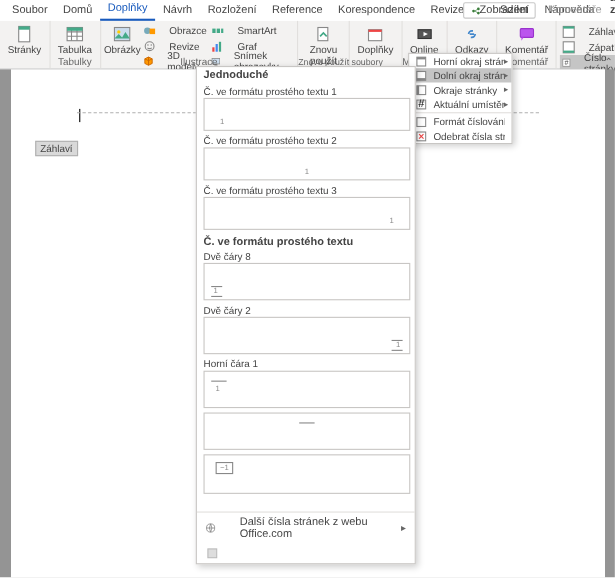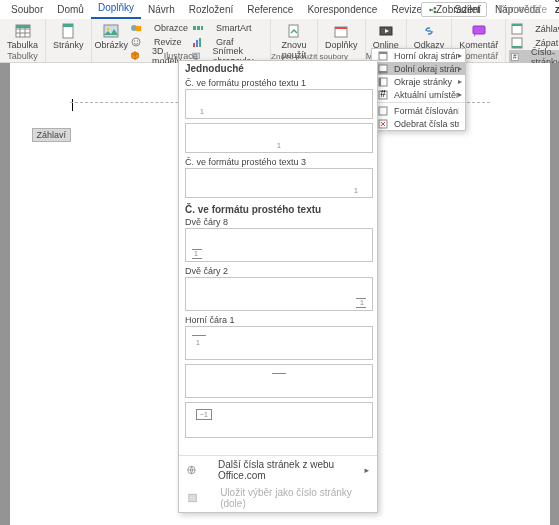--- a/index.html
+++ b/index.html
@@ -87,36 +87,36 @@
         <path d="M5 11l-2 3v-3" fill="none" stroke="#999"></path>
       </svg>
     <span>Komentáře</span>
   </div>
 </div>
 
 <div class="ribbon">
   <div class="group">
     <div class="bigbtn">
       <svg viewBox="0 0 16 16">
+          <rect x="3" y="1" width="10" height="14" fill="#fff" stroke="#888"></rect>
+          <rect x="3" y="1" width="10" height="3" fill="#4a8"></rect>
+        </svg>
+      <span>Stránky</span>
+    </div>
+  </div>
+  <div class="group">
+    <div class="bigbtn">
+      <svg viewBox="0 0 16 16">
           <rect x="1" y="2" width="14" height="12" fill="#fff" stroke="#888"></rect>
           <path stroke="#888" d="M1 6h14M1 10h14M5 2v12M10 2v12"></path>
           <rect x="1" y="2" width="14" height="3" fill="#4a8"></rect>
         </svg>
       <span>Tabulka</span>
     </div>
     <div class="group-label">Tabulky</div>
-  </div>
-  <div class="group">
-    <div class="bigbtn">
-      <svg viewBox="0 0 16 16">
-          <rect x="3" y="1" width="10" height="14" fill="#fff" stroke="#888"></rect>
-          <rect x="3" y="1" width="10" height="3" fill="#4a8"></rect>
-        </svg>
-      <span>Stránky</span>
-    </div>
   </div>
   <div class="group">
     <div class="hz">
       <div class="bigbtn">
         <svg viewBox="0 0 16 16">
             <rect x="1" y="2" width="14" height="12" fill="#cde" stroke="#888"></rect>
             <circle cx="5" cy="6" r="1.5" fill="#fc0"></circle>
             <path d="M1 12l4-4 3 3 3-5 4 6" fill="#4a8"></path>
           </svg>
         <span>Obrázky</span>
@@ -317,20 +317,21 @@
     </div>
 </div>
 
 <div class="gallery">
   <div class="ghead">Jednoduché</div>
   <div class="gscroll">
     <div class="gitem-label">Č. ve formátu prostého textu 1</div>
     <div class="gthumb">
         <span class="thumb-num" style="left:14px;bottom:3px">1</span>
       </div>
+    <div class="gitem-label">Č. ve formátu prostého textu 2</div>
     <div class="gthumb">
         <span class="thumb-num" style="left:50%;bottom:3px;transform:translateX(-50%)">1</span>
       </div>
     <div class="gitem-label">Č. ve formátu prostého textu 3</div>
     <div class="gthumb">
         <span class="thumb-num" style="right:14px;bottom:3px">1</span>
       </div>
 
     <div class="gsect">Č. ve formátu prostého textu</div>
 
@@ -364,16 +365,15 @@
           <circle cx="6" cy="6" r="5" fill="none" stroke="#888"></circle>
           <path d="M1 6h10M6 1q3 5 0 10M6 1q-3 5 0 10" fill="none" stroke="#888"></path>
         </svg>
       <span>Další čísla stránek z webu Office.com</span>
       <span class="arrow">▸</span>
     </div>
     <div class="gfrow disabled">
       <svg viewBox="0 0 12 12">
           <rect x="2" y="2" width="8" height="8" fill="#ddd" stroke="#bbb"></rect>
         </svg>
-      <span>Uložit výběr jako číslo stránky (dole)</span>
     </div>
   </div>
 </div>
 
 </body></html>

